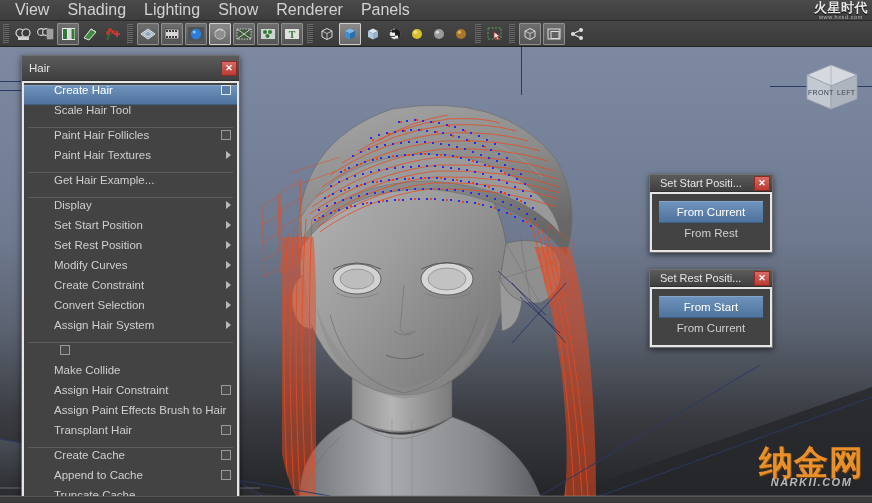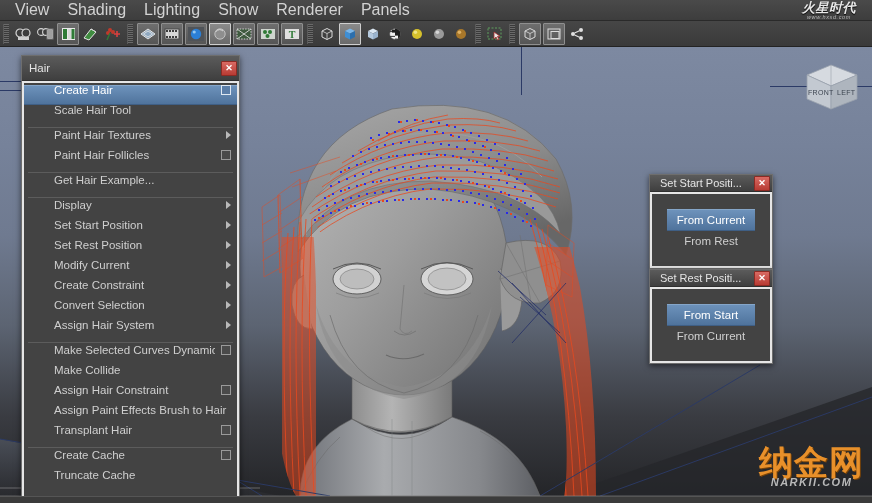--- a/index.html
+++ b/index.html
@@ -99,27 +99,26 @@
   .vc-face {
     position: absolute;
     font-size: 7px;
     color: #3c4450;
     font-family: "Liberation Sans", sans-serif;
     letter-spacing: .3px;
   }
 
   
   .logo {
-    position: absolute; right: 16px; top: 1px;
+    position: absolute; right: 4px; top: 1px;
     height: 19px;
     z-index: 40;
     display: flex; flex-direction: column; align-items: center;
     justify-content: center;
     pointer-events: none;
-    font-style: italic;
   }
   .logo .lg-main {
     color: #e8e8e8;
     font-size: 13px;
     font-weight: bold;
     line-height: 12px;
     letter-spacing: .5px;
     text-shadow: 0 1px 1px #000;
   }
   .logo .lg-sub {
@@ -249,21 +248,21 @@
     z-index: 22;
     box-sizing: border-box;
   }
   #dlg-start { left: 649px; top: 174px; }
   #dlg-rest  { left: 649px; top: 269px; }
   .optdlg .panel-title { height: 17px; padding-left: 10px; }
   .optdlg .panel-title .ttl { font-size: 11px; }
   .odbody {
     border: 2px solid #e6e6e6;
     background: #434343;
-    padding: 15px;
+    padding: 7px;
     box-sizing: border-box;
   }
   .odrow {
     height: 20px;
     display: flex; align-items: center; justify-content: center;
     color: #cfcfcf;
     font-size: 11.5px;
     white-space: nowrap;
   }
   .odrow.hl {
@@ -919,82 +918,85 @@
 
       <div class="mrow hl">
         <span class="lbl">Create Hair</span>
         <span class="optbox"></span>
       </div>
       <div class="mrow">
         <span class="lbl">Scale Hair Tool</span>
       </div>
       <div class="msep"></div>
       <div class="mrow">
+        <span class="lbl">Paint Hair Follicles</span>
+        <span class="optbox"></span>
+      </div>
+      <div class="mrow">
         <span class="lbl">Paint Hair Textures</span>
         <span class="arrow"></span>
       </div>
-      <div class="mrow">
-        <span class="lbl">Paint Hair Follicles</span>
-        <span class="optbox"></span>
-      </div>
       <div class="msep"></div>
       <div class="mrow">
         <span class="lbl">Get Hair Example...</span>
       </div>
       <div class="msep"></div>
       <div class="mrow">
         <span class="lbl">Display</span>
         <span class="arrow"></span>
       </div>
       <div class="mrow">
         <span class="lbl">Set Start Position</span>
         <span class="arrow"></span>
       </div>
       <div class="mrow">
         <span class="lbl">Set Rest Position</span>
         <span class="arrow"></span>
       </div>
       <div class="mrow">
-        <span class="lbl">Modify Current</span>
+        <span class="lbl">Modify Curves</span>
         <span class="arrow"></span>
       </div>
       <div class="mrow">
         <span class="lbl">Create Constraint</span>
         <span class="arrow"></span>
       </div>
       <div class="mrow">
         <span class="lbl">Convert Selection</span>
         <span class="arrow"></span>
       </div>
       <div class="mrow">
         <span class="lbl">Assign Hair System</span>
         <span class="arrow"></span>
       </div>
       <div class="msep"></div>
       <div class="mrow">
-        <span class="lbl">Make Selected Curves Dynamic</span>
         <span class="optbox"></span>
       </div>
       <div class="mrow">
         <span class="lbl">Make Collide</span>
       </div>
       <div class="mrow">
         <span class="lbl">Assign Hair Constraint</span>
         <span class="optbox"></span>
       </div>
       <div class="mrow">
         <span class="lbl">Assign Paint Effects Brush to Hair</span>
       </div>
       <div class="mrow">
         <span class="lbl">Transplant Hair</span>
         <span class="optbox"></span>
       </div>
       <div class="msep"></div>
       <div class="mrow">
         <span class="lbl">Create Cache</span>
+        <span class="optbox"></span>
+      </div>
+      <div class="mrow">
+        <span class="lbl">Append to Cache</span>
         <span class="optbox"></span>
       </div>
       <div class="mrow">
         <span class="lbl">Truncate Cache</span>
       </div>
 
     </div>
   </div>
 
   <div class="optdlg" id="dlg-start">

